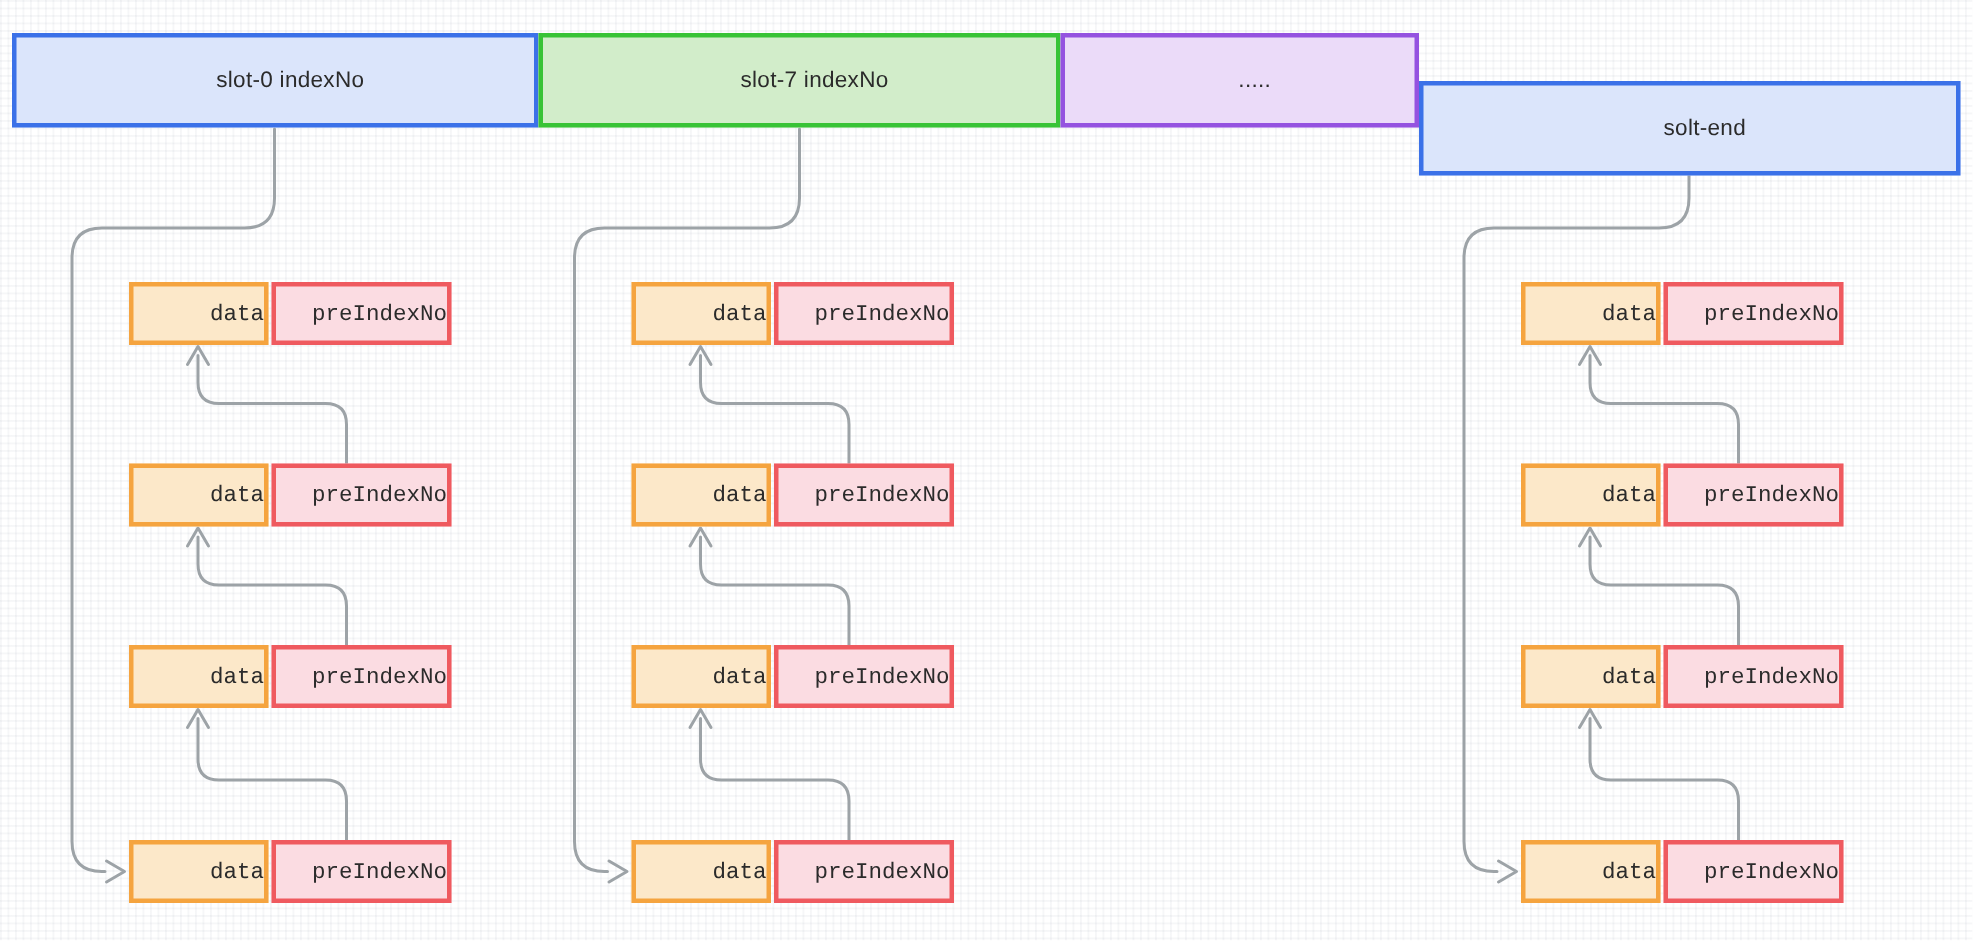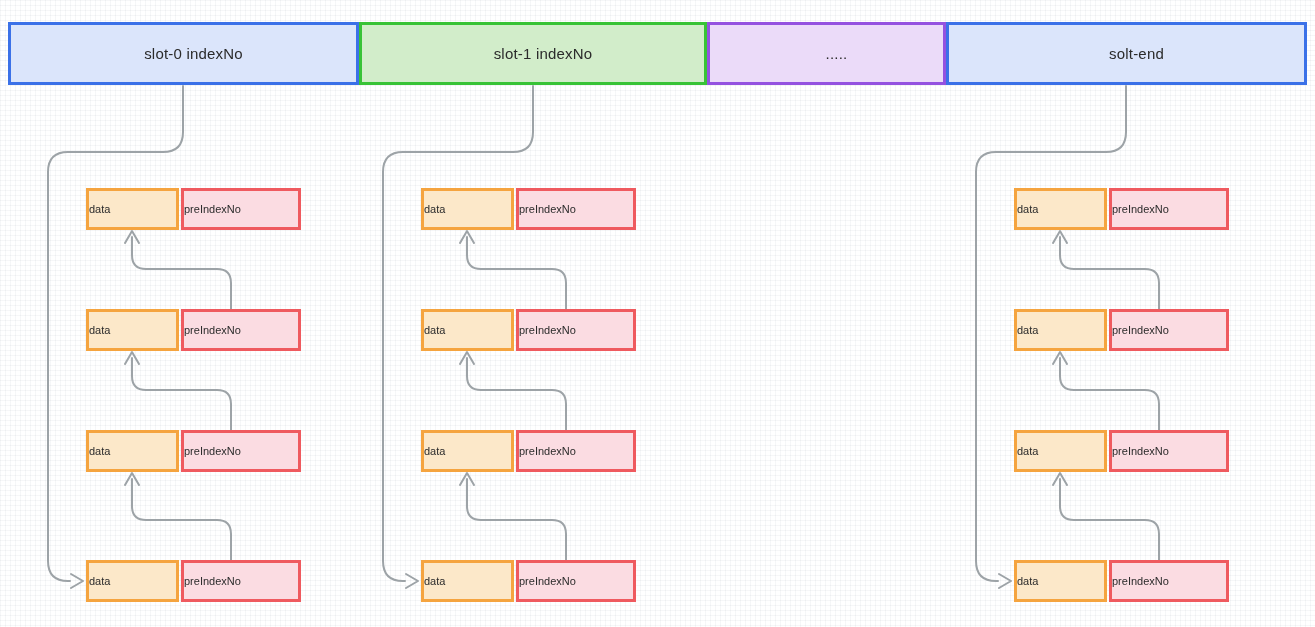--- a/index.html
+++ b/index.html
@@ -20,22 +20,23 @@
   }
   .slot.w0{width:351px;}
   .slot.w1{width:348px;}
   .slot.w2{width:239px;}
   .slot.w3{width:361px;}
   
   .node{position:absolute;display:flex;gap:2px;}
   .c0{left:86px;} .c1{left:421px;} .c2{left:1014px;}
   .r0{top:188px;} .r1{top:309px;} .r2{top:430px;} .r3{top:560px;}
   .cell{
-    box-sizing:border-box;height:42px;display:flex;align-items:center;justify-content:flex-start;
-    font-size:11px;
+    box-sizing:border-box;height:42px;display:flex;align-items:center;justify-content:flex-end;
+    font-size:15px;
+    font-family:Liberation Mono, monospace;
   }
   .cell-data{width:93px;background:var(--data-fill,#fce8c9);border:3px solid var(--data-border,#f5a43f);}
   .cell-pre{width:120px;background:var(--pre-fill,#fbdce2);border:3px solid var(--pre-border,#ef5a5f);}
   
   .wires{position:absolute;left:0;top:0;width:1315px;height:627px;pointer-events:none;}
 </style>
 </head>
 <body>
 
 <div class="canvas">
@@ -62,26 +63,26 @@
       <path d="M406,574 L418,581 L406,588"></path>
     </g>
     <use href="#long-conn-1" x="593"></use>
   </svg>
 
   <div class="slot-bar">
     <div class="slot w0" style="background: rgb(219, 229, 251); border-color: rgb(59, 113, 232);">
       <span>slot-0 indexNo</span>
     </div>
     <div class="slot w1" style="background: rgb(210, 237, 202); border-color: rgb(56, 195, 54);">
-      <span>slot-1 indexNo</span>
+      <span>slot-7 indexNo</span>
     </div>
     <div class="slot w2" style="background: rgb(235, 219, 249); border-color: rgb(148, 82, 224);">
       <span>.....</span>
     </div>
-    <div class="slot w3" style="background: rgb(219, 229, 251); border-color: rgb(59, 113, 232);">
+    <div class="slot w3" style="background: rgb(219, 229, 251); border-color: rgb(59, 113, 232); margin-top: 32px;">
       <span>solt-end</span>
     </div>
   </div>
 
   <div class="node c0 r0">
     <div class="cell cell-data">
         <span>data</span>
       </div>
     <div class="cell cell-pre">
         <span>preIndexNo</span>

